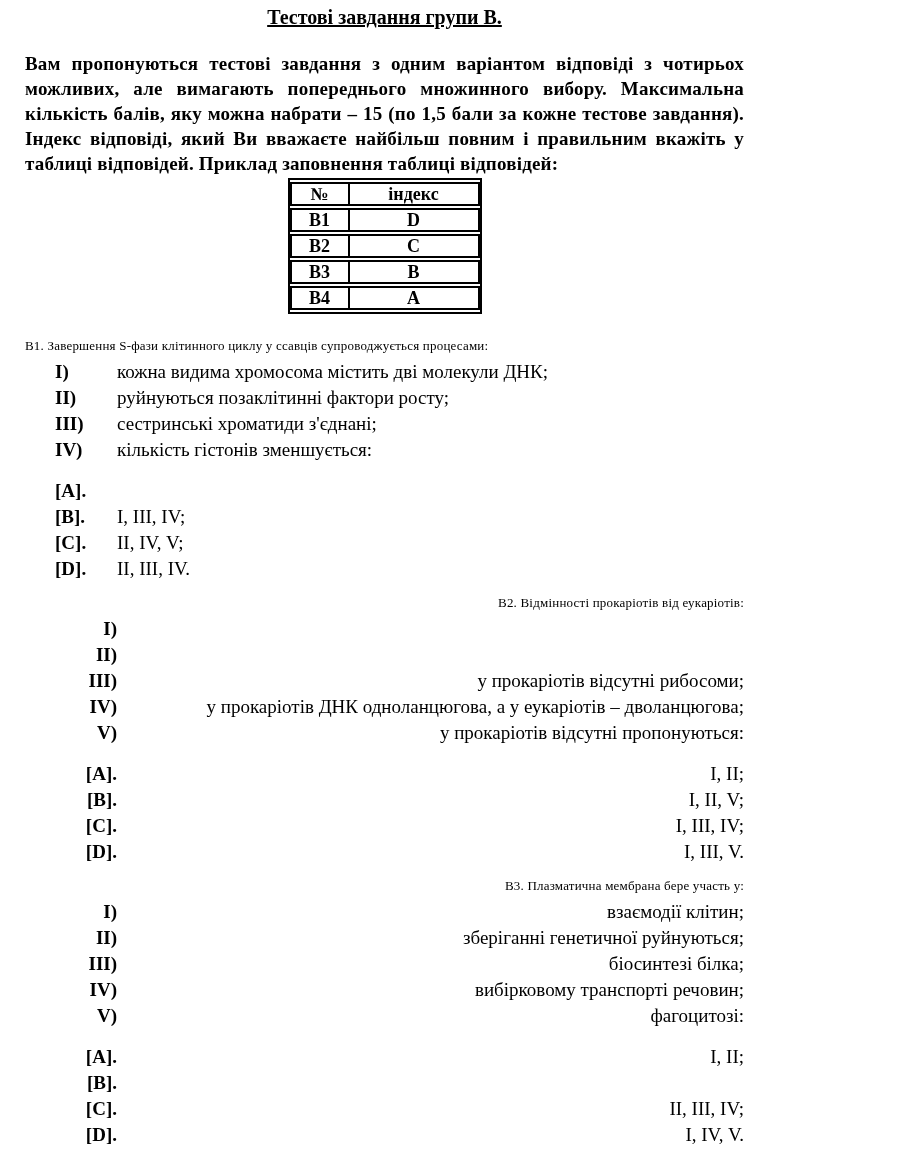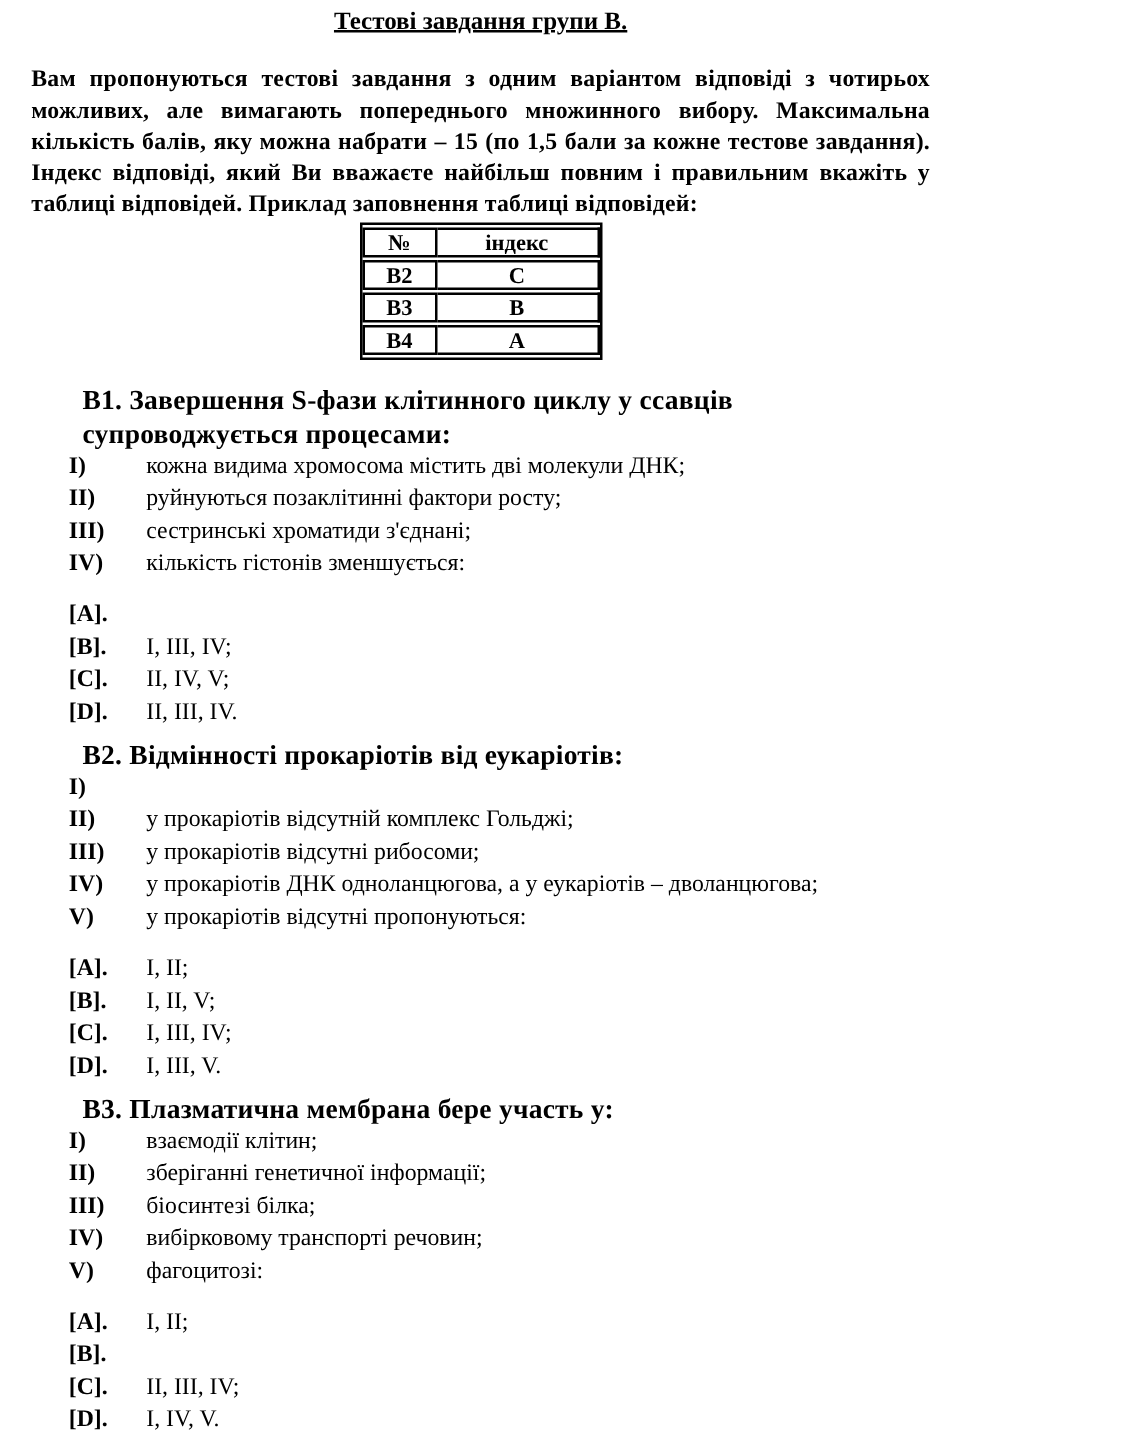--- a/index.html
+++ b/index.html
@@ -51,27 +51,26 @@
     text-align: center;
     vertical-align: middle;
     height: 20px;
     line-height: 20px;
     padding: 0;
   }
   table.ex-table td + td { border-left: none; }
   td.c1 { width: 56px; }
   td.c2 { width: 128px; }
   .questions { margin-top: 18px; }
-  .question + .question { margin-top: 7px; }
+  .question + .question { margin-top: 7px; text-align: right; }
   .q-head {
-    font-weight: bold;
-    font-size: 22px;
+    font-weight: normal;
+    font-size: 13px;
     line-height: 27px;
     letter-spacing: 0.2px;
-    margin-left: 41px;
   }
   .item {
     display: flex;
     font-size: 19px;
     line-height: 26px;
   }
   .item .lbl {
     font-weight: bold;
     margin-left: 30px;
     width: 62px;
@@ -90,20 +89,24 @@
   <p class="intro">Вам пропонуються тестові завдання з одним варіантом відповіді з чотирьох можливих, але вимагають попереднього множинного вибору. Максимальна кількість балів, яку можна набрати – 15 (по 1,5 бали за кожне тестове завдання). Індекс відповіді, який Ви вважаєте найбільш повним і правильним вкажіть у таблиці відповідей. Приклад заповнення таблиці відповідей:</p>
 
   <div class="table-wrap">
     <table class="ex-table">
       <tbody>
           <tr>
         <td class="c1">№</td>
         <td class="c2">індекс</td>
       </tr>
       <tr>
+        <td class="c1">В1</td>
+        <td class="c2">D</td>
+      </tr>
+      <tr>
         <td class="c1">В2</td>
         <td class="c2">C</td>
       </tr>
       <tr>
         <td class="c1">В3</td>
         <td class="c2">B</td>
       </tr>
       <tr>
         <td class="c1">В4</td>
         <td class="c2">A</td>
@@ -157,21 +160,20 @@
     <div class="question">
       <div class="q-head">
         <span>В2.</span>
         <span>Відмінності прокаріотів від еукаріотів:</span>
       </div>
       <div class="item">
         <span class="lbl">I)</span>
       </div>
       <div class="item">
         <span class="lbl">II)</span>
-        <span class="txt">у прокаріотів відсутній комплекс Гольджі;</span>
       </div>
       <div class="item">
         <span class="lbl">III)</span>
         <span class="txt">у прокаріотів відсутні рибосоми;</span>
       </div>
       <div class="item">
         <span class="lbl">IV)</span>
         <span class="txt">у прокаріотів ДНК одноланцюгова, а у еукаріотів – дволанцюгова;</span>
       </div>
       <div class="item">
@@ -202,21 +204,21 @@
       <div class="q-head">
         <span>В3.</span>
         <span>Плазматична мембрана бере участь у:</span>
       </div>
       <div class="item">
         <span class="lbl">I)</span>
         <span class="txt">взаємодії клітин;</span>
       </div>
       <div class="item">
         <span class="lbl">II)</span>
-        <span class="txt">зберіганні генетичної інформації;</span>
+        <span class="txt">зберіганні генетичної руйнуються;</span>
       </div>
       <div class="item">
         <span class="lbl">III)</span>
         <span class="txt">біосинтезі білка;</span>
       </div>
       <div class="item">
         <span class="lbl">IV)</span>
         <span class="txt">вибірковому транспорті речовин;</span>
       </div>
       <div class="item">

